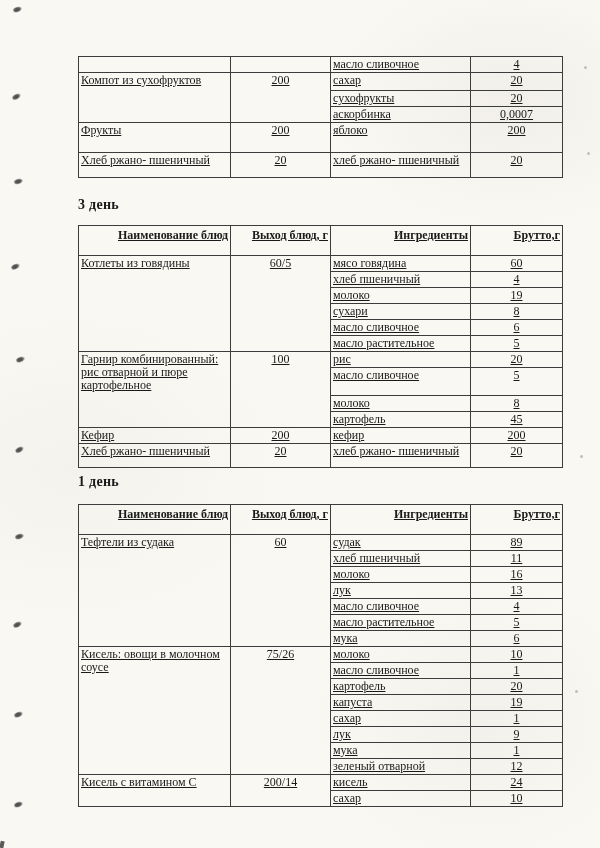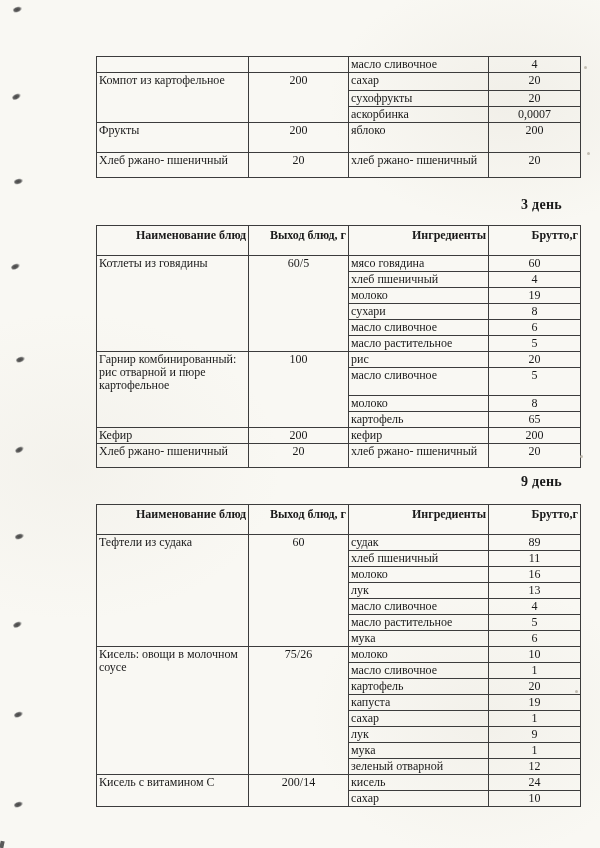--- a/index.html
+++ b/index.html
@@ -14,24 +14,25 @@
     background-image:
       radial-gradient(ellipse 260px 180px at 85% 12%, rgba(205,198,184,.18), transparent 70%),
       radial-gradient(ellipse 300px 220px at 12% 55%, rgba(208,202,190,.13), transparent 70%),
       radial-gradient(ellipse 240px 200px at 80% 85%, rgba(205,198,184,.15), transparent 70%);
     color: var(--ink, #1a1a1a);
     overflow: hidden;
   }
 
   .menu-table {
     position: absolute;
-    left: 96px;
+    left: 78px;
     width: 484px;
     border-collapse: collapse;
     table-layout: fixed;
+    text-decoration: underline;
   }
   .menu-table td, .menu-table th {
     border: 1px solid var(--line, #3c3c3c);
     font-size: 12px;
     line-height: 13px;
     vertical-align: top;
     padding: 1px 2px;
     overflow: hidden;
   }
   .menu-table th {
@@ -41,21 +42,21 @@
   }
   .dish-cell  { text-align: left;  padding-left: 5px; padding-top: 2px; }
   .output-cell{ text-align: center; padding-top: 2px; }
   .ing-cell   { text-align: left;  padding-left: 5px; }
   .qty-cell   { text-align: center; }
 
   .day-title {
     position: absolute;
     left: 78px;
     width: 484px;
-    text-align: right;
+    text-align: left;
     font-weight: bold;
     font-size: 14px;
     letter-spacing: .3px;
   }
 
   .smudge {
     position: absolute;
     width: 11px;
     height: 7px;
     opacity: .88;
@@ -90,21 +91,21 @@
         <col style="width: 92px;">
       </colgroup>
       <tbody>
         <tr style="height: 16px;">
           <td rowspan="1" class="dish-cell"></td>
           <td rowspan="1" class="output-cell"></td>
           <td class="ing-cell">масло сливочное</td>
           <td class="qty-cell">4</td>
         </tr>
         <tr style="height: 18px;">
-          <td rowspan="3" class="dish-cell">Компот из картофельное</td>
+          <td rowspan="3" class="dish-cell">Компот из сухофруктов</td>
           <td rowspan="3" class="output-cell">200</td>
           <td class="ing-cell">сахар</td>
           <td class="qty-cell">20</td>
         </tr>
         <tr style="height: 16px;">
           <td class="ing-cell">сухофрукты</td>
           <td class="qty-cell">20</td>
         </tr>
         <tr style="height: 15px;">
           <td class="ing-cell">аскорбинка</td>
@@ -176,38 +177,38 @@
         <tr style="height: 28px;">
           <td class="ing-cell">масло сливочное</td>
           <td class="qty-cell">5</td>
         </tr>
         <tr style="height: 15px;">
           <td class="ing-cell">молоко</td>
           <td class="qty-cell">8</td>
         </tr>
         <tr style="height: 15px;">
           <td class="ing-cell">картофель</td>
-          <td class="qty-cell">65</td>
+          <td class="qty-cell">45</td>
         </tr>
         <tr style="height: 15px; margin-top: 40px;">
           <td rowspan="1" class="dish-cell">Кефир</td>
           <td rowspan="1" class="output-cell">200</td>
           <td class="ing-cell">кефир</td>
           <td class="qty-cell">200</td>
         </tr>
         <tr style="height: 24px;">
           <td rowspan="1" class="dish-cell">Хлеб ржано- пшеничный</td>
           <td rowspan="1" class="output-cell">20</td>
           <td class="ing-cell">хлеб ржано- пшеничный</td>
           <td class="qty-cell">20</td>
         </tr>
       </tbody>
     </table>
 
-  <div class="day-title" style="top:474px">9 день</div>
+  <div class="day-title" style="top:474px">1 день</div>
 
   <table class="menu-table" style="top:504px">
       <colgroup>
         <col style="width: 152px;">
         <col style="width: 100px;">
         <col style="width: 140px;">
         <col style="width: 92px;">
       </colgroup>
       <tbody>
         <tr style="height: 30px;">

